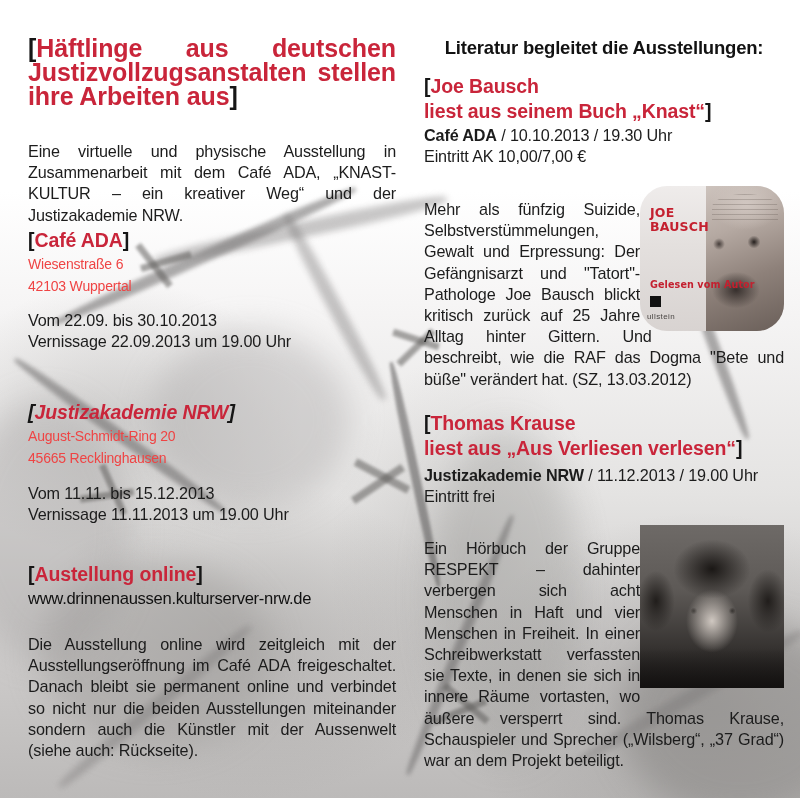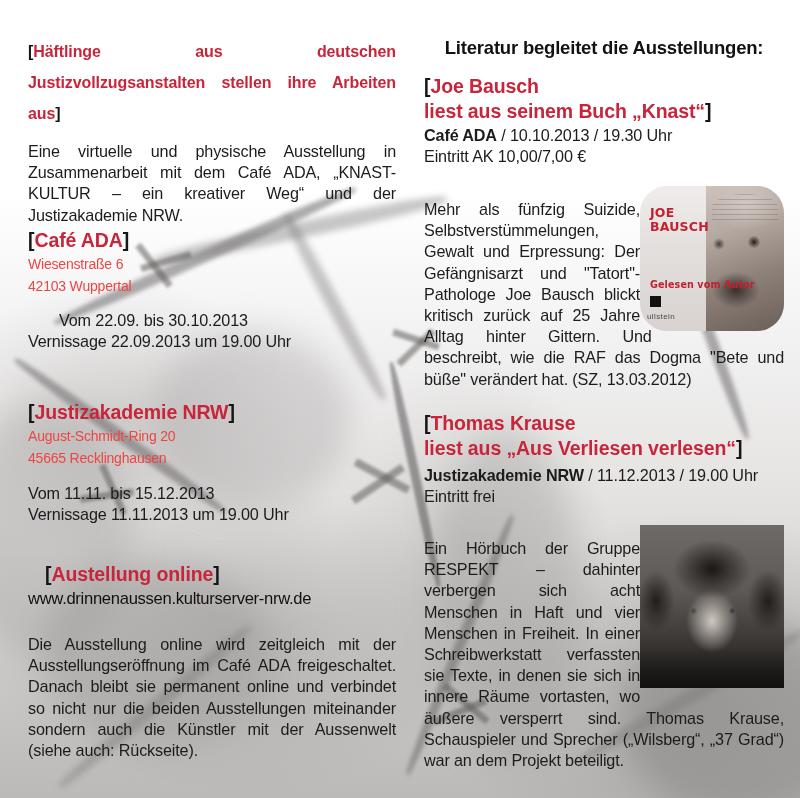--- a/index.html
+++ b/index.html
@@ -55,22 +55,22 @@
     position: absolute;
     top: 0;
   }
   .col-left  { left: 28px;  width: 368px; }
   .col-right { left: 424px; width: 352px; }
 
   
   .h-red {
     color: #c9253a;
     font-weight: bold;
-    font-size: 16px;
-    line-height: 31px;
+    font-size: 25px;
+    line-height: 24px;
     letter-spacing: -0.1px;
     text-align: justify;
     text-align-last: left;
   }
   .h-red .brk { color: #161616; }
 
   .h-red-sm {
     color: #c9253a;
     font-weight: bold;
     font-size: 19.5px;
@@ -258,30 +258,30 @@
 
   <div class="col col-left">
 
     <div class="blk h-red" style="top:36px; left:0; width:368px;"><span class="brk">[</span><span>Häftlinge aus deutschen Justizvollzugsanstalten stellen ihre Arbeiten aus</span><span class="brk">]</span></div>
 
     <div class="blk body-just" style="top:124px; left:0; width:368px;">Eine virtuelle und physische Ausstellung in Zusammenarbeit mit dem Café ADA, „KNAST-KULTUR – ein kreativer Weg“ und der Justizakademie NRW.</div>
 
     <div class="blk h-red-sm" style="top:228px; left:0; width:368px;"><span class="brk">[</span><span>Café ADA</span><span class="brk">]</span></div>
     <div class="blk addr" style="top:253px; left:0; width:368px;">Wiesenstraße 6</div>
     <div class="blk addr" style="top:275px; left:0; width:368px;">42103 Wuppertal</div>
-    <div class="blk meta" style="top:310px; left:0; width:368px;margin-left:31px;">Vom 22.09. bis 30.10.2013</div>
+    <div class="blk meta" style="top:310px; left:0; width:368px;">Vom 22.09. bis 30.10.2013</div>
     <div class="blk meta" style="top:331px; left:0; width:368px;">Vernissage 22.09.2013 um 19.00 Uhr</div>
 
-    <div class="blk h-red-sm" style="top:400px; left:0; width:368px;"><span class="brk">[</span><span>Justizakademie NRW</span><span class="brk">]</span></div>
+    <div class="blk h-red-sm" style="top:400px; left:0; width:368px;font-style:italic;"><span class="brk">[</span><span>Justizakademie NRW</span><span class="brk">]</span></div>
     <div class="blk addr" style="top:425px; left:0; width:368px;">August-Schmidt-Ring 20</div>
     <div class="blk addr" style="top:447px; left:0; width:368px;">45665 Recklinghausen</div>
     <div class="blk meta" style="top:483px; left:0; width:368px;">Vom 11.11. bis 15.12.2013</div>
     <div class="blk meta" style="top:504px; left:0; width:368px;">Vernissage 11.11.2013 um 19.00 Uhr</div>
 
-    <div class="blk h-red-sm" style="top:562px; left:17px; width:368px;"><span class="brk">[</span><span>Austellung online</span><span class="brk">]</span></div>
+    <div class="blk h-red-sm" style="top:562px; left:0; width:368px;"><span class="brk">[</span><span>Austellung online</span><span class="brk">]</span></div>
     <div class="blk url" style="top:588px; left:0; width:380px;">www.drinnenaussen.kulturserver-nrw.de</div>
     <div class="blk body-just" style="top:617px; left:0; width:368px;">Die Ausstellung online wird zeitgleich mit der Ausstellungseröffnung im Café ADA freigeschaltet. Danach bleibt sie permanent online und verbindet so nicht nur die beiden Ausstellungen miteinander sondern auch die Künstler mit der Aussenwelt (siehe auch: Rückseite).</div>
   </div>
 
   <div class="col col-right">
 
     <div class="blk h-black" style="top:36px; left:0; width:360px;">Literatur begleitet die Ausstellungen:</div>
 
     <div class="blk h-red-sm" style="top:74px; left:0; width:360px;"><span class="brk">[</span><span>Joe Bausch</span><br><span>liest aus seinem Buch „Knast“</span><span class="brk">]</span></div>
 

